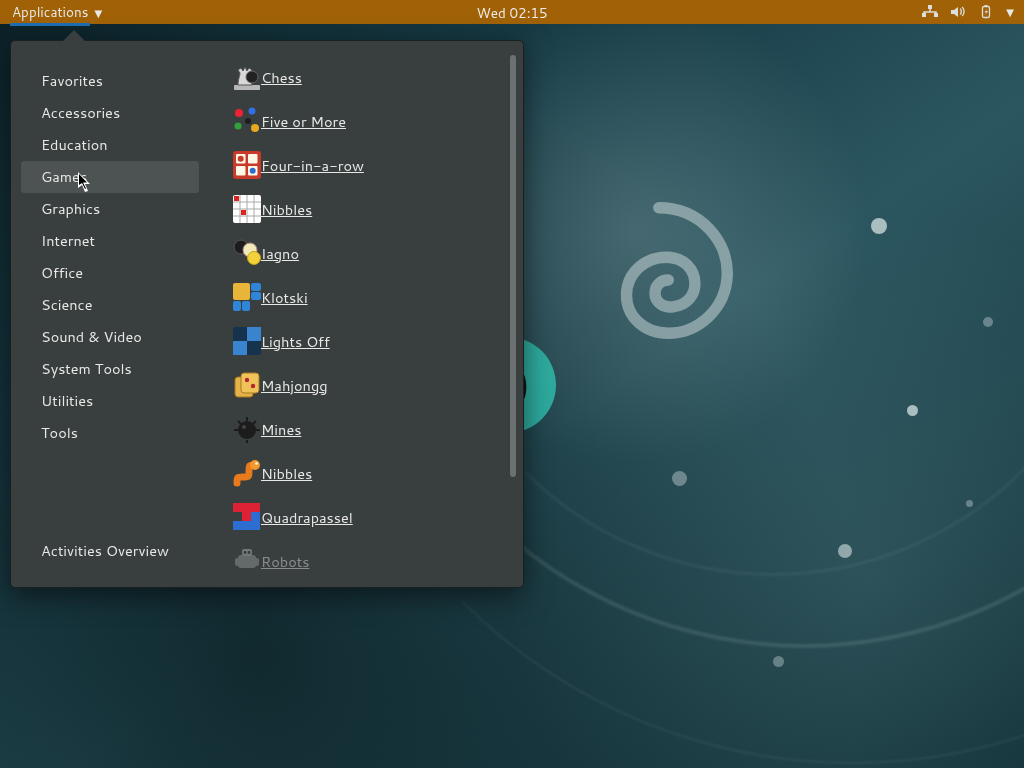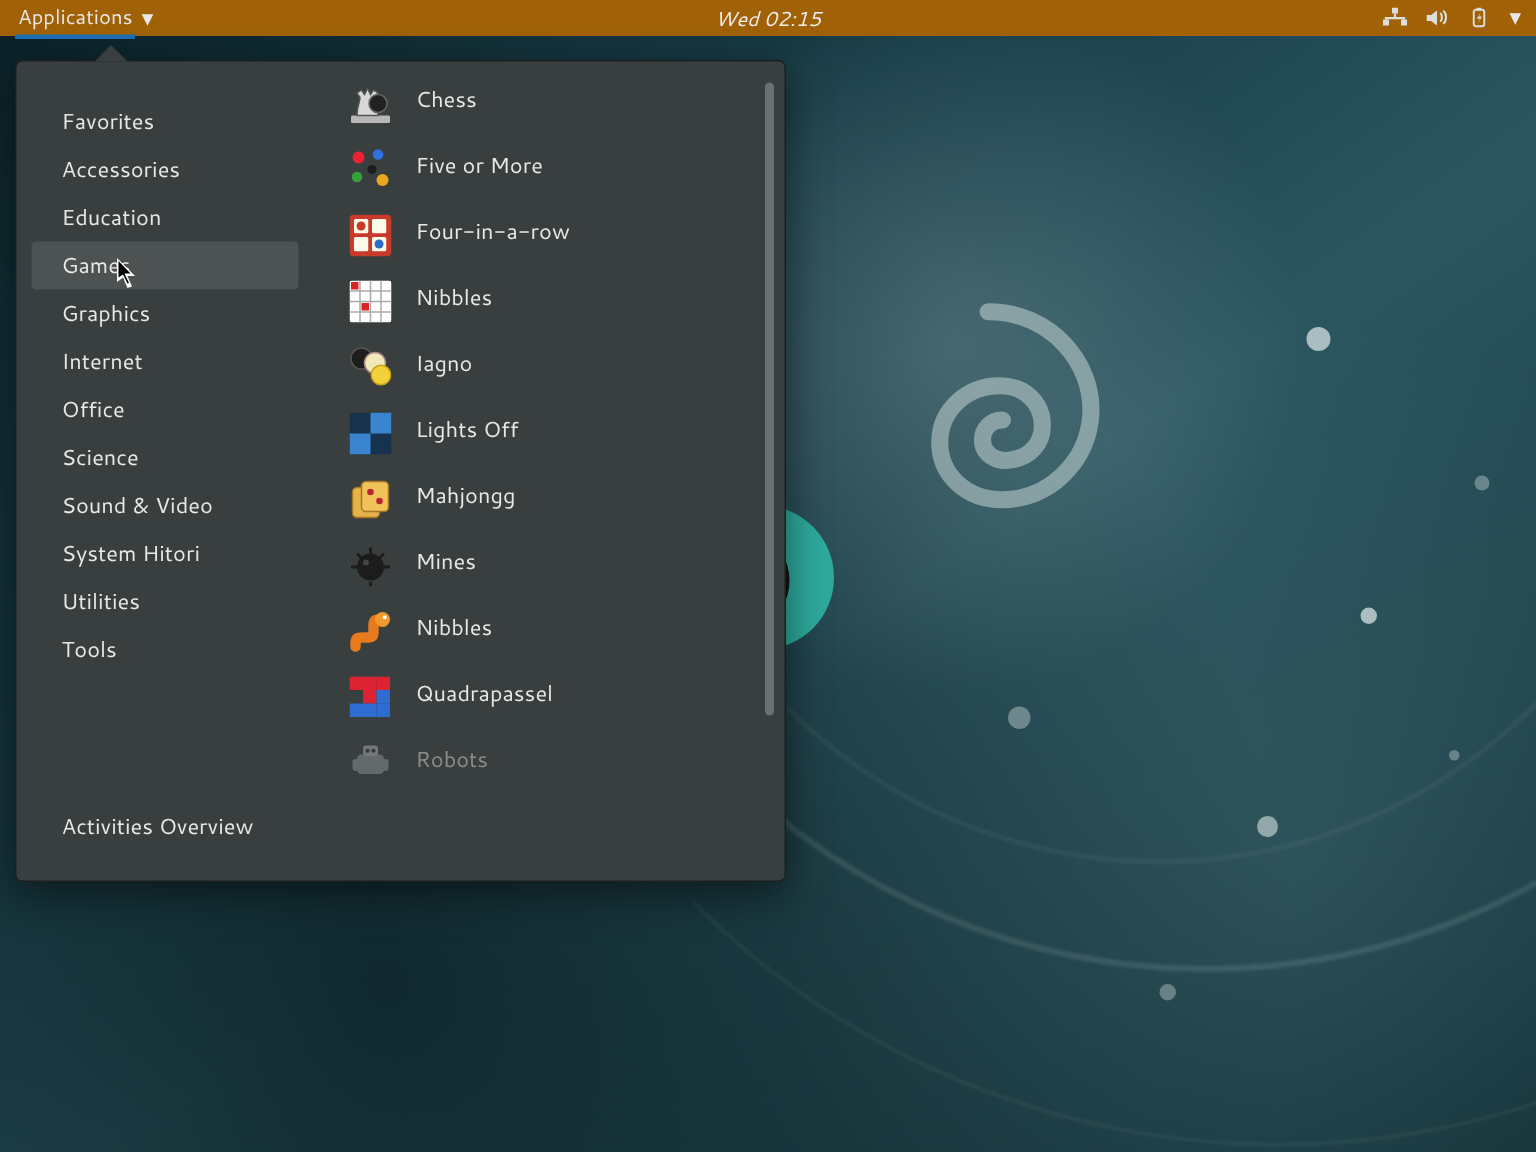--- a/index.html
+++ b/index.html
@@ -85,21 +85,20 @@
     display: flex;
     align-items: center;
     gap: 4px;
   }
   .topbar .left .apps-label {
     border-bottom: 3px solid #1e6fb5;
     padding: 3px 2px 2px 2px;
   }
   .topbar .center-clock {
     color: #eee;
-    font-style: italic;
   }
   .topbar .right {
     position:absolute;
     right:10px; top:0; bottom:0;
     display:flex; align-items:center; gap:13px;
   }
   .topbar .right svg { display:block; }
 
   
   .app-menu {
@@ -155,26 +154,26 @@
   .apps-scroll {
     position:absolute;
     top: 14px; bottom: 14px; left:0; right:18px;
     overflow-y: auto;
     scrollbar-width: thin;
   }
   .apps-scroll::-webkit-scrollbar { width: 8px; }
   .apps-scroll::-webkit-scrollbar-thumb { background:#6b7171; border-radius:4px; }
 
   .app-row {
-    display:flex; 
-    gap: 16px;
+    display:flex; align-items:center;
     height: 44px;
     padding-left: 24px;
     font-size: 14.5px;
     cursor: pointer;
+    text-decoration: underline;
   }
   .app-row .icon {
     width: 28px; height:28px;
     display:flex; align-items:center; justify-content:center;
   }
   .app-row.faded { opacity:.45; }
   .app-row .icon svg { width:28px; height:28px; }
 
   
   .fake-scrollbar {
@@ -261,21 +260,21 @@
 
     <div class="cat">Favorites</div>
       <div class="cat">Accessories</div>
       <div class="cat">Education</div>
       <div class="cat selected">Games</div>
       <div class="cat">Graphics</div>
       <div class="cat">Internet</div>
       <div class="cat">Office</div>
       <div class="cat">Science</div>
       <div class="cat">Sound &amp; Video</div>
-      <div class="cat">System Hitori</div>
+      <div class="cat">System Tools</div>
       <div class="cat">Utilities</div>
       <div class="cat">Tools</div>
       <div class="spacer"></div>
     <div class="overview">Activities Overview</div>
   </div>
   <div class="apps">
     <div class="apps-scroll" id="app-list">
         <div class="app-row">
           <span class="icon">
             <svg viewBox="0 0 28 28">
@@ -308,20 +307,28 @@
           </span>
           <span>Nibbles</span>
         </div>
         <div class="app-row">
           <span class="icon">
             <svg viewBox="0 0 28 28">
               <use href="#iagno-icon"></use>
             </svg>
           </span>
           <span>Iagno</span>
+        </div>
+        <div class="app-row">
+          <span class="icon">
+            <svg viewBox="0 0 28 28">
+              <use href="#klotski-icon"></use>
+            </svg>
+          </span>
+          <span>Klotski</span>
         </div>
         <div class="app-row">
           <span class="icon">
             <svg viewBox="0 0 28 28">
               <use href="#lights-off-icon"></use>
             </svg>
           </span>
           <span>Lights Off</span>
         </div>
         <div class="app-row">

